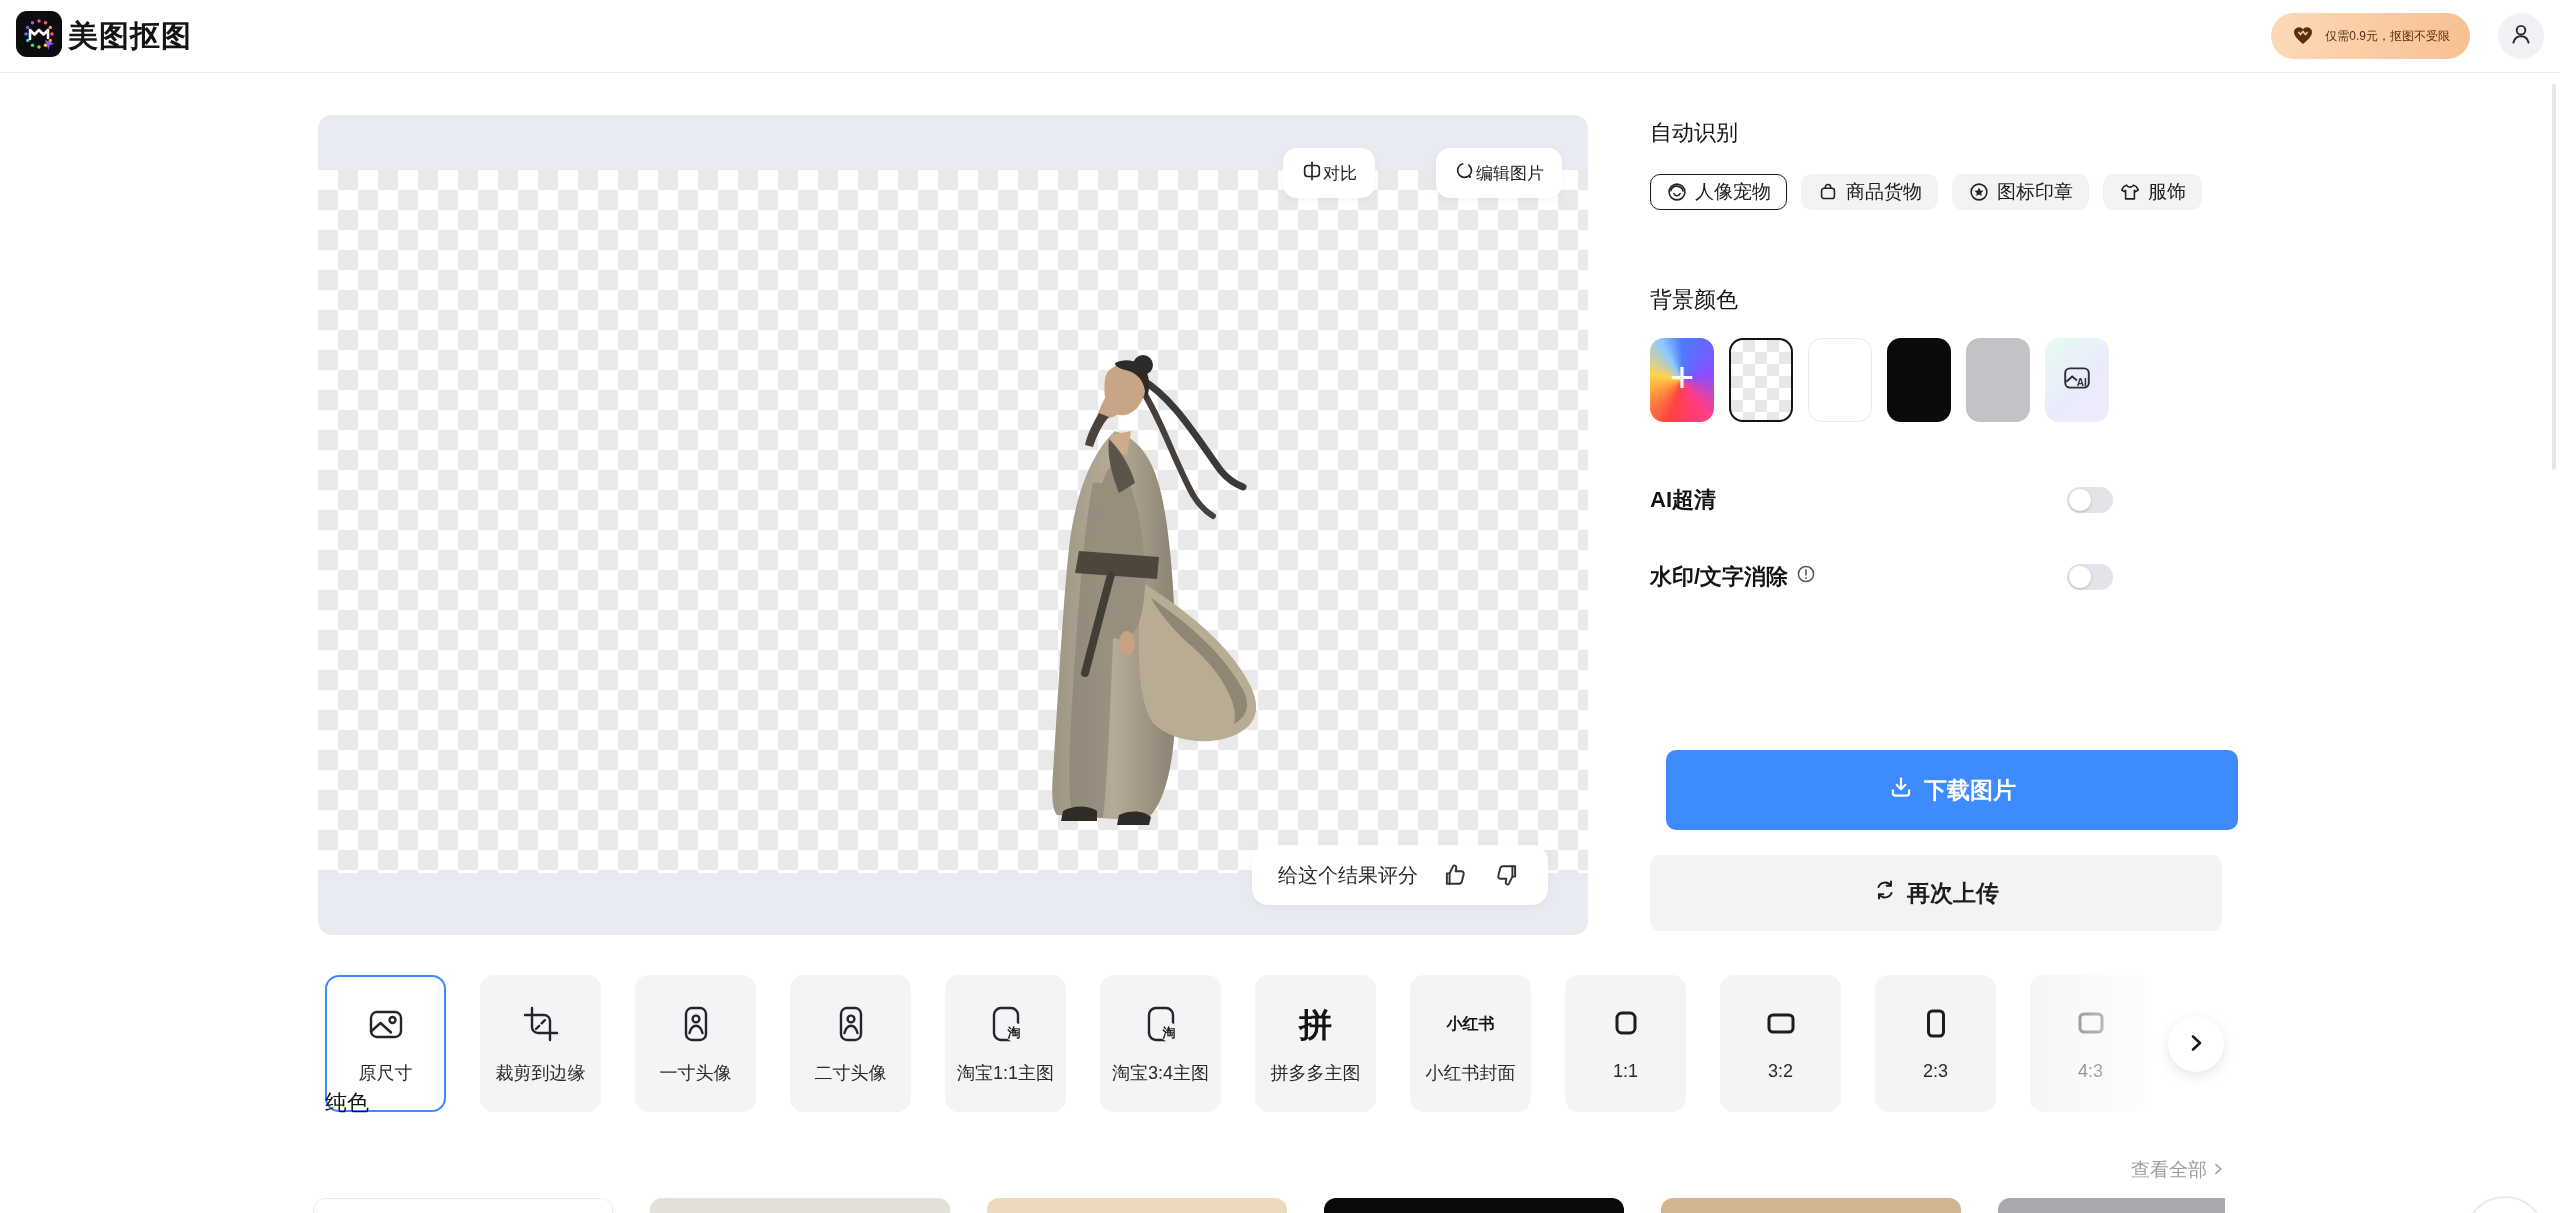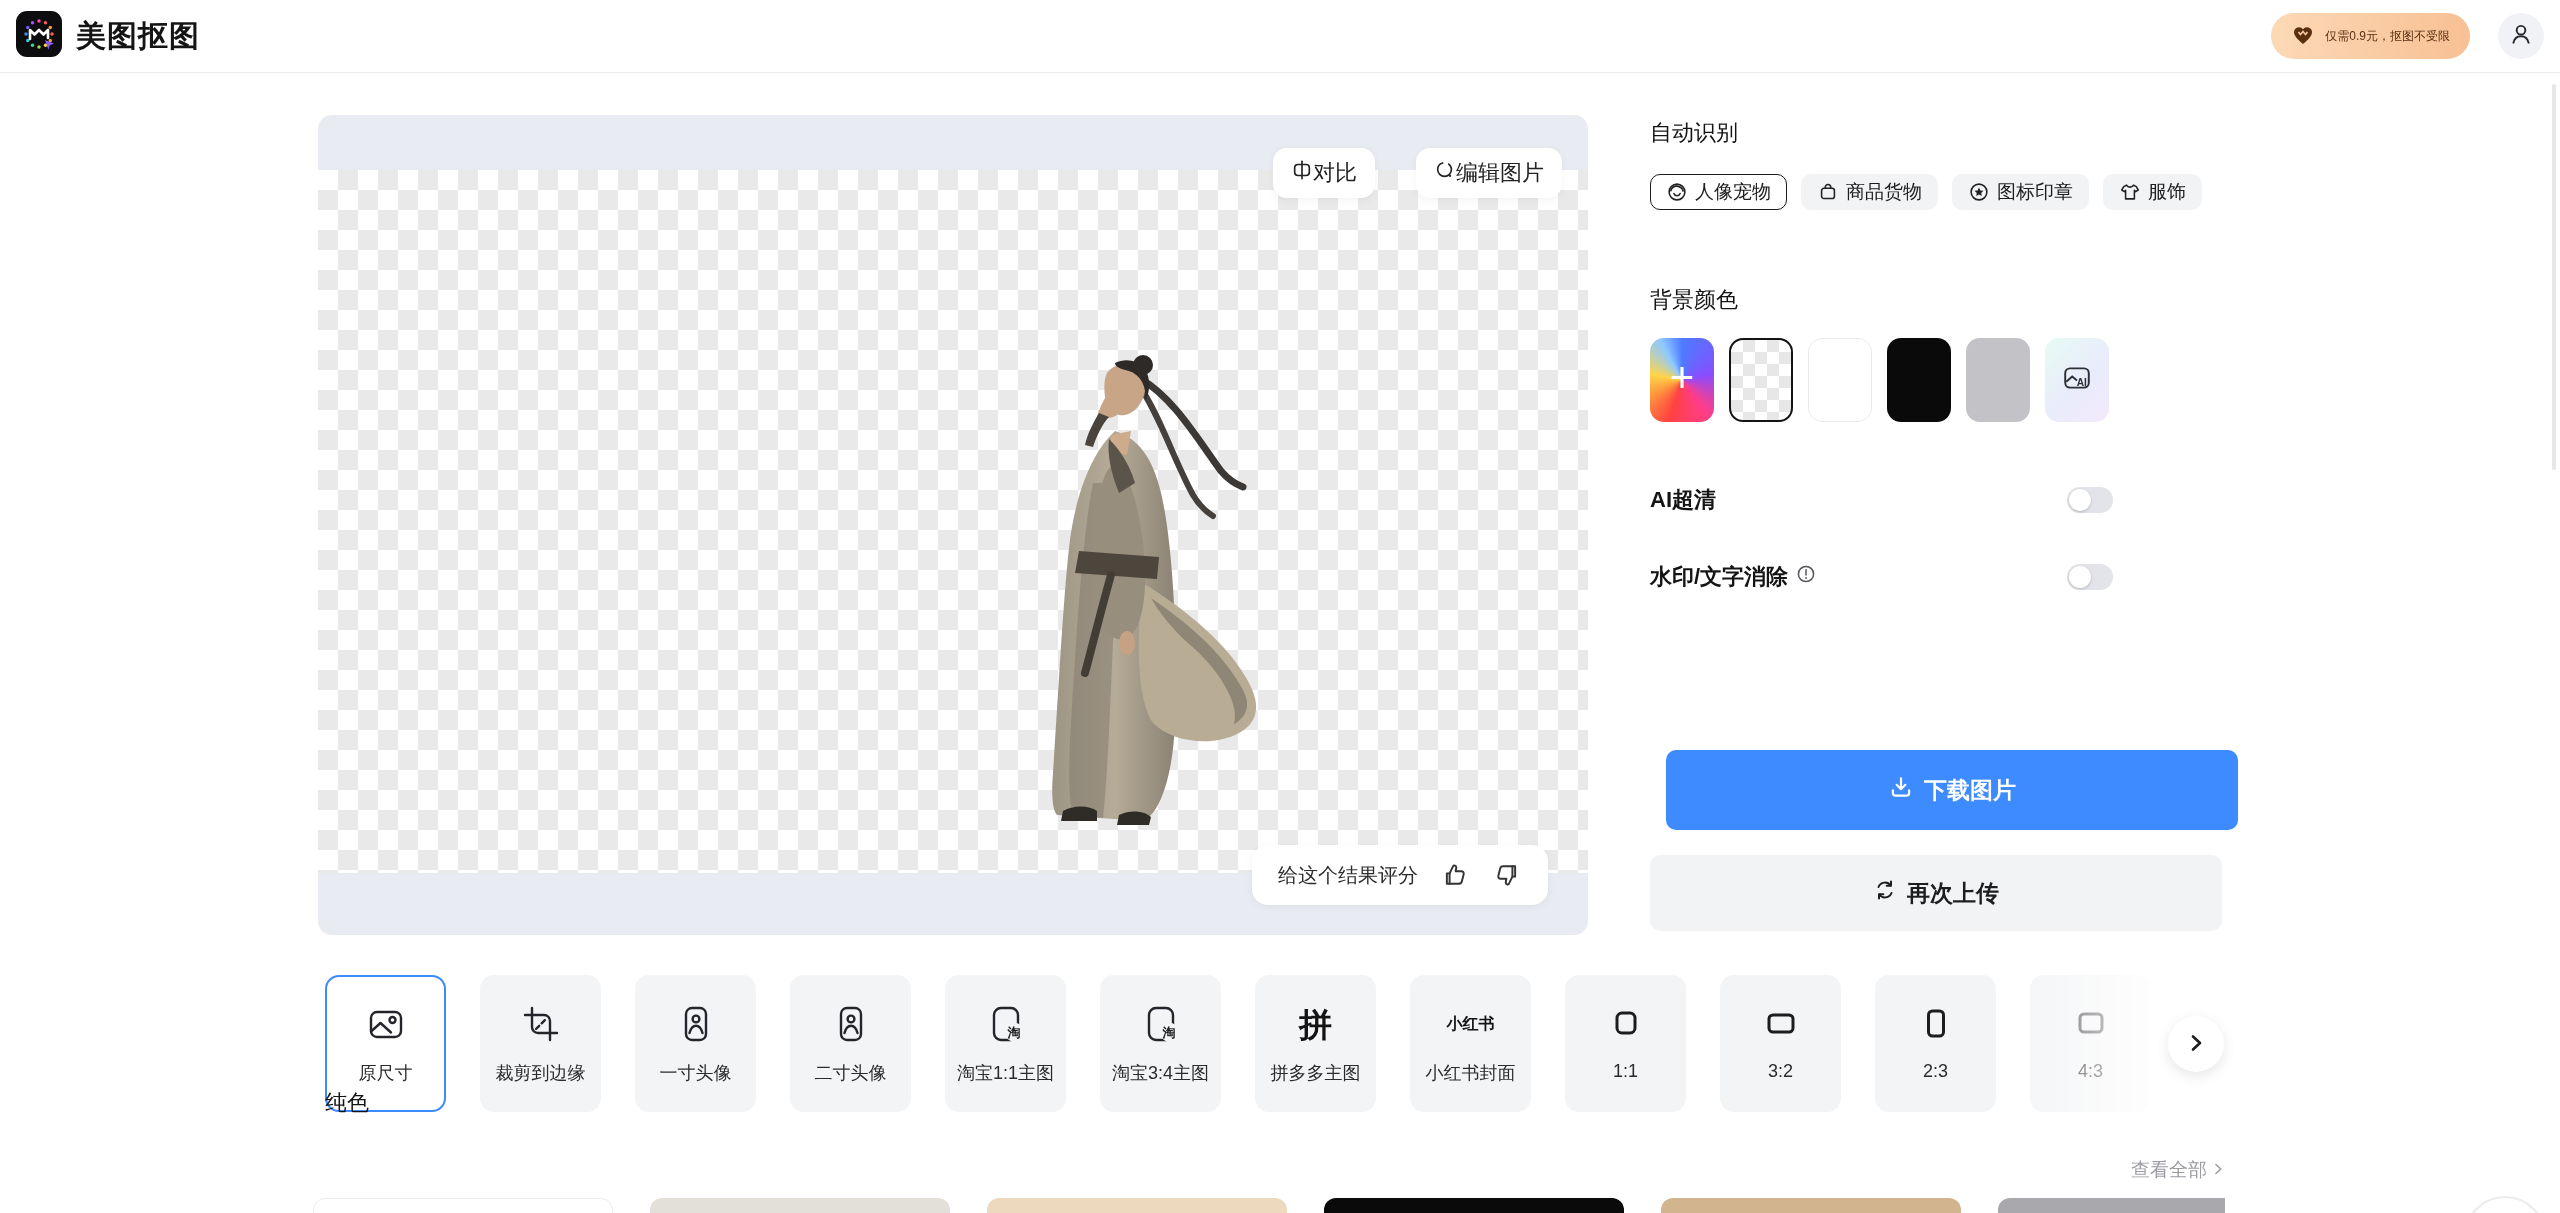--- a/index.html
+++ b/index.html
@@ -3,39 +3,39 @@
 <meta charset="utf-8">
 <style>
   html,body{margin:0;padding:0;background:#fff;}
   .page{position:relative;width:2560px;height:1213px;overflow:hidden;background:#fff;
         font-family:"Liberation Sans","DejaVu Sans",sans-serif;color:#1f1f1f;}
 
   
   .topbar{position:absolute;left:0;top:0;width:2560px;height:73px;background:#fff;
           border-bottom:1px solid #ededef;display:flex;align-items:center;justify-content:space-between;
           box-sizing:border-box;padding:0 16px;}
-  .logo{display:flex;align-items:center;gap:14px;}
+  .logo{display:flex;align-items:center;gap:6px;}
   .logo-text{font-size:30px;font-weight:bold;color:#141414;letter-spacing:1px;}
   .hdr-right{display:flex;align-items:center;gap:28px;}
   .promo{height:46px;border-radius:23px;display:flex;align-items:center;gap:10px;padding:0 20px;
          background:linear-gradient(90deg,#fcd9b6,#f8c094);cursor:pointer;}
   .promo span{font-size:12px;color:#593012;}
   .avatar{width:46px;height:46px;border-radius:50%;background:#f1f2f5;display:flex;
           align-items:center;justify-content:center;cursor:pointer;}
 
   
   .canvas-card{position:absolute;left:318px;top:115px;width:1270px;height:820px;border-radius:14px;
                background:#e9ebf2;overflow:hidden;}
   .checker-area{position:absolute;left:0;right:0;top:55px;height:703px;background-color:#fff;
       background-image:linear-gradient(45deg,#e9e9ea 25%,transparent 25%,transparent 75%,#e9e9ea 75%),
                        linear-gradient(45deg,#e9e9ea 25%,transparent 25%,transparent 75%,#e9e9ea 75%);
       background-position:0 0,20px 20px;background-size:40px 40px;}
   .person{position:absolute;left:705px;top:228px;width:260px;height:515px;}
   .ovl-btn{position:absolute;top:33px;height:50px;border:none;border-radius:14px;background:#fff;
-           display:flex;align-items:center;padding:0 18px;font-size:22px;color:#222;
+           display:flex;align-items:center;padding:0 18px;font-size:17px;color:#222;
            font-family:inherit;box-shadow:0 2px 8px rgba(0,0,0,.05);cursor:pointer;}
   .btn-compare{right:213px;}
   .btn-edit{right:26px;}
   .rating-pill{position:absolute;left:934px;top:730px;height:60px;border-radius:16px;background:#fff;
            display:flex;align-items:center;gap:22px;padding:0 26px;box-shadow:0 2px 8px rgba(0,0,0,.05);}
   .rating-pill .rtxt{font-size:20px;color:#2c2c2c;}
   .thumb{width:30px;height:30px;display:flex;align-items:center;justify-content:center;cursor:pointer;background:none;border:none;padding:0;}
 
   
   .sec-title{position:absolute;font-size:22px;font-weight:normal;color:#141414;}

